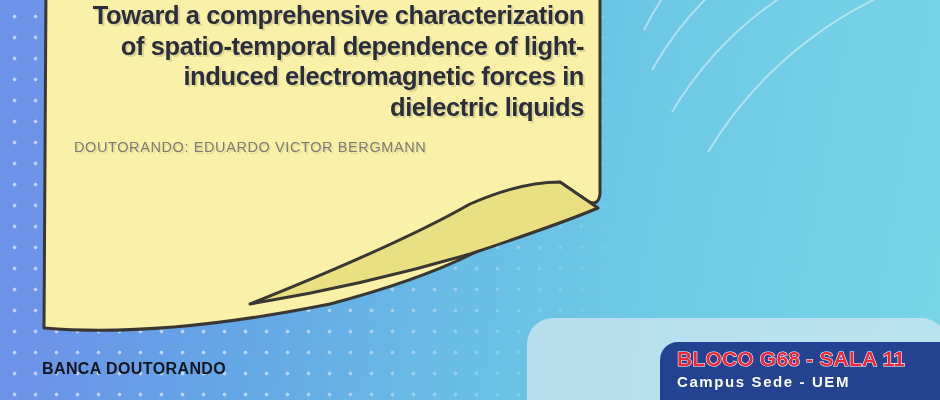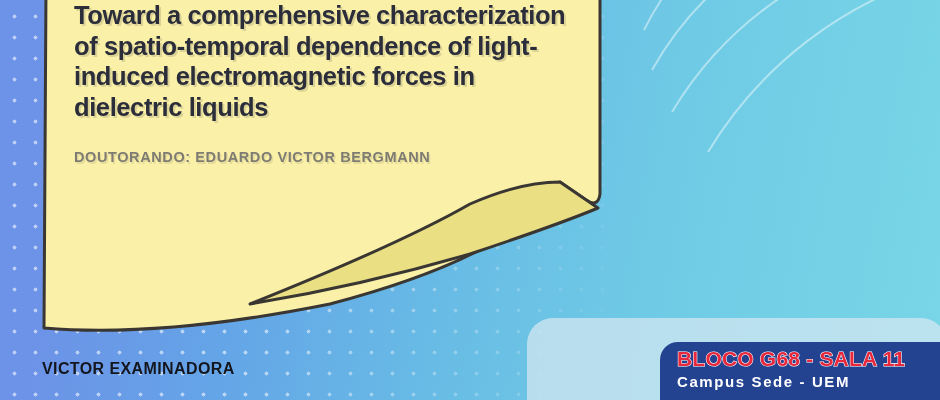--- a/index.html
+++ b/index.html
@@ -67,25 +67,26 @@
     width: 510px;
   }
   .paper-title {
     margin: 0;
     font-size: 25.5px;
     line-height: 1.2;
     font-weight: bold;
     letter-spacing: -0.4px;
     color: #2B2D3A;
     text-shadow: 2px 2px 0 rgba(150,145,110,0.30);
+    text-align: right;
   }
   .paper-subtitle {
-    margin: 27px 0 0 0;
+    margin: 17px 0 0 0;
     font-size: 14.5px;
-    font-weight: bold;
+    font-weight: normal;
     letter-spacing: 0.6px;
     color: #7E7C72;
     text-shadow: 1.5px 1.5px 0 rgba(150,145,110,0.22);
   }
 
   
   .banca {
     position: absolute;
     left: 42px;
     top: 360px;
@@ -150,20 +151,20 @@
       <path d="M46,0 L600,0 L600,208 Q598,222 586,214 L560,196 Q520,268 330,318 Q160,352 44,342 Z" fill="#FAF0A8" stroke="#3A3733" stroke-width="3" stroke-linejoin="round"></path>
       <path d="M560,196 L598,222 Q560,238 470,268 Q360,300 250,318 Q400,258 470,218 Q520,196 560,196 Z" fill="#EADF83" stroke="#3A3733" stroke-width="3" stroke-linejoin="round"></path>
     </svg>
 
     <div class="paper-content">
       <h1 class="paper-title">Toward a comprehensive characterization of spatio-temporal dependence of light-induced electromagnetic forces in dielectric liquids</h1>
       <div class="paper-subtitle">DOUTORANDO: EDUARDO VICTOR BERGMANN</div>
     </div>
   </div>
 
-  <div class="banca">VICTOR EXAMINADORA</div>
+  <div class="banca">BANCA DOUTORANDO</div>
 
   <div class="room-badge">
     <div class="room-main">BLOCO G68 - SALA 11</div>
     <div class="room-sub">Campus Sede - UEM</div>
   </div>
 
 </div>
 
 </body></html>

